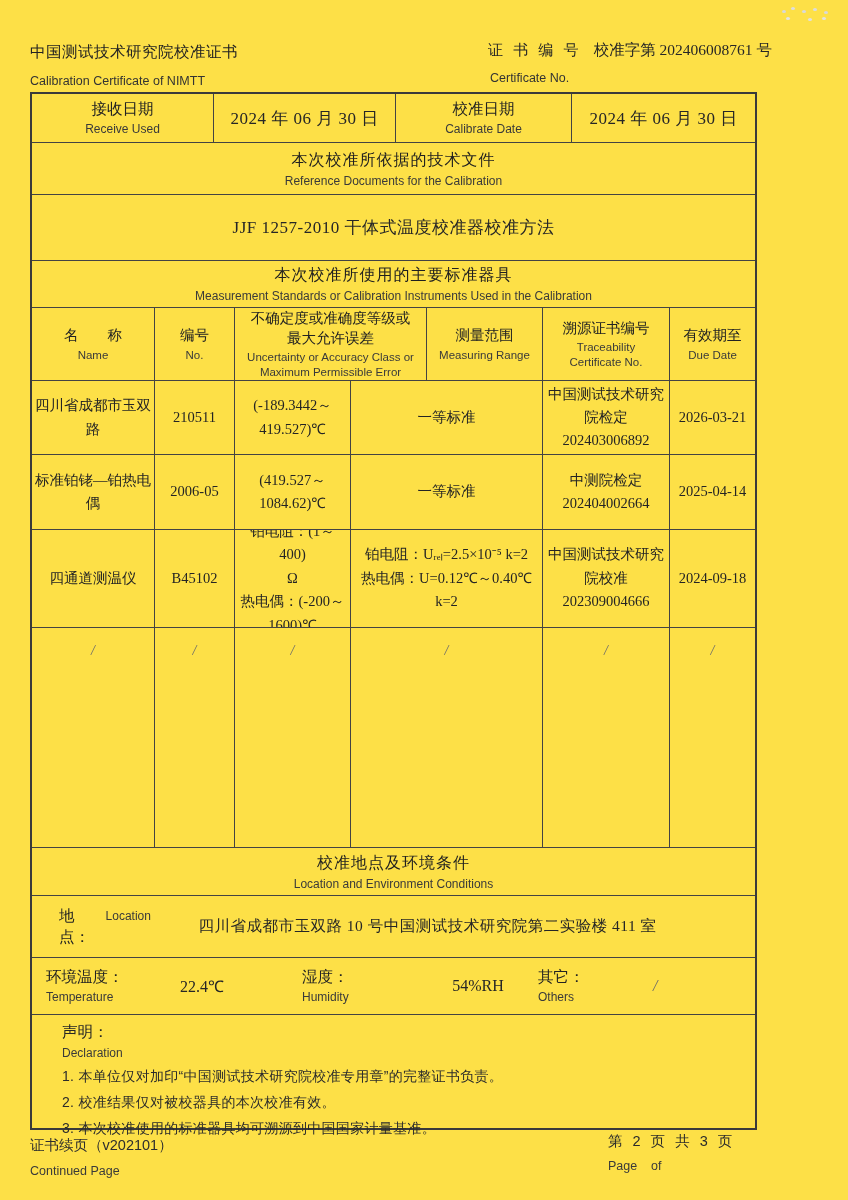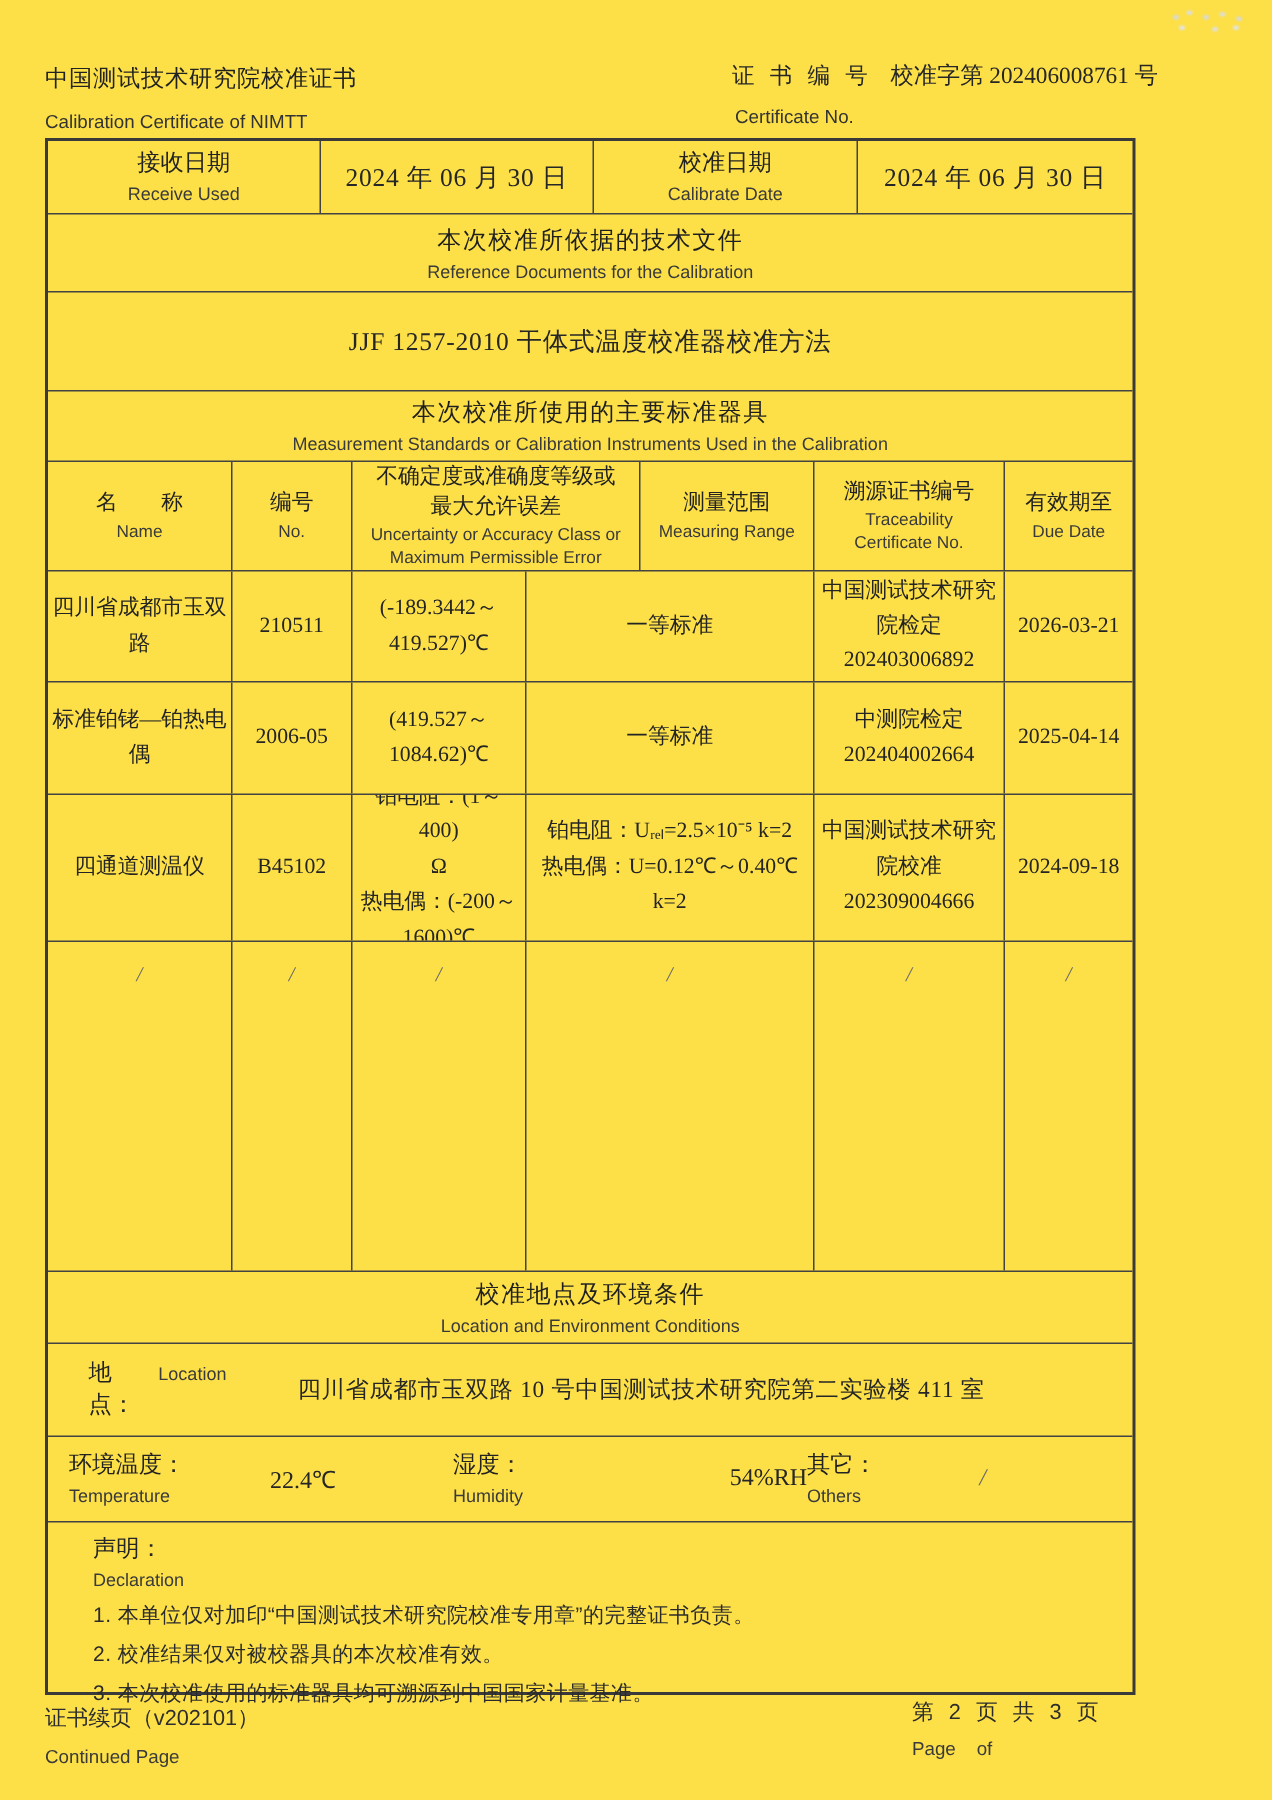--- a/index.html
+++ b/index.html
@@ -71,21 +71,21 @@
   .r-loc { height:62px; flex-direction:row; align-items:center; }
   .loc-label { width:118px; padding-left:28px; display:flex; flex-direction:row; justify-content:center; }
   .loc-label .lab-cn, .env-label .lab-cn { text-align:left; }
   .loc-label .lab-en, .env-label .lab-en { text-align:left; margin-top:3px; }
   .loc-value { flex:1; text-align:center; font-family:"Liberation Serif", serif;
     font-size:15.5px; letter-spacing:.5px; padding-right:50px; }
   .r-env { height:57px; flex-direction:row; align-items:center; }
   .env-label { display:flex; flex-direction:column; justify-content:center; }
   .env-val { font-family:"Liberation Serif", serif; font-size:16px; }
   .eg1-l { width:120px; padding-left:14px; } .eg1-v { width:150px; text-align:left; padding-left:28px; }
-  .eg2-l { width:88px; } .eg2-v { width:148px; text-align:right; padding-left:28px; }
+  .eg2-l { width:88px; } .eg2-v { width:148px; text-align:center; padding-left:28px; }
   .eg3-l { width:80px; } .eg3-v { flex:1; text-align:left; padding-left:35px; }
 
   
   .r-decl { height:114px; flex-direction:column; justify-content:flex-start;
     align-items:flex-start; padding:7px 10px 0 30px; }
   .decl-cn { font-size:15.5px; }
   .decl-en { font-size:12px; color:#3a3a3a; margin-top:3px; }
   .decl-item { font-size:14px; color:#2b2b2b; margin-top:8px; letter-spacing:.3px; }
 
   

